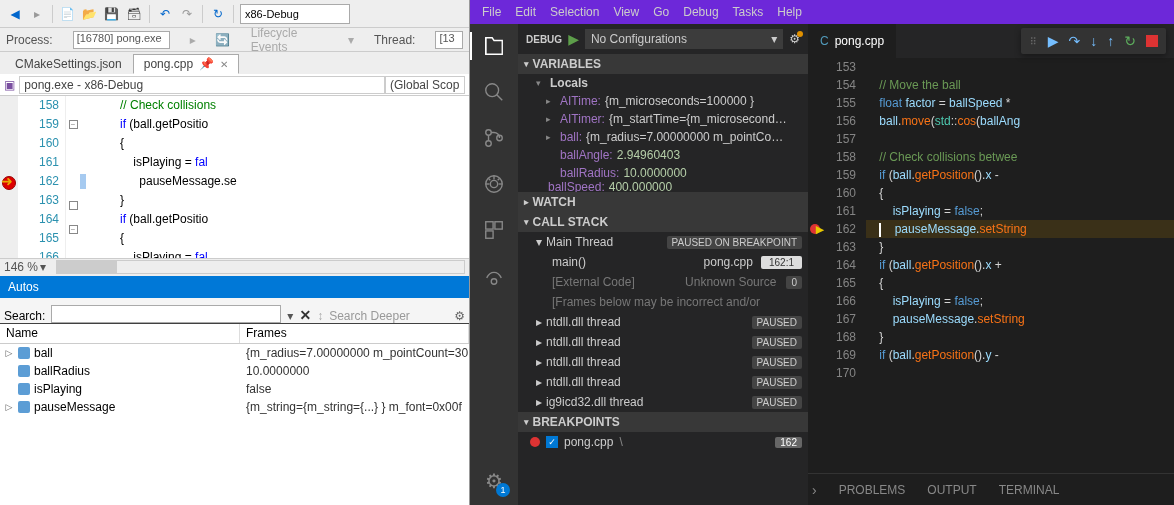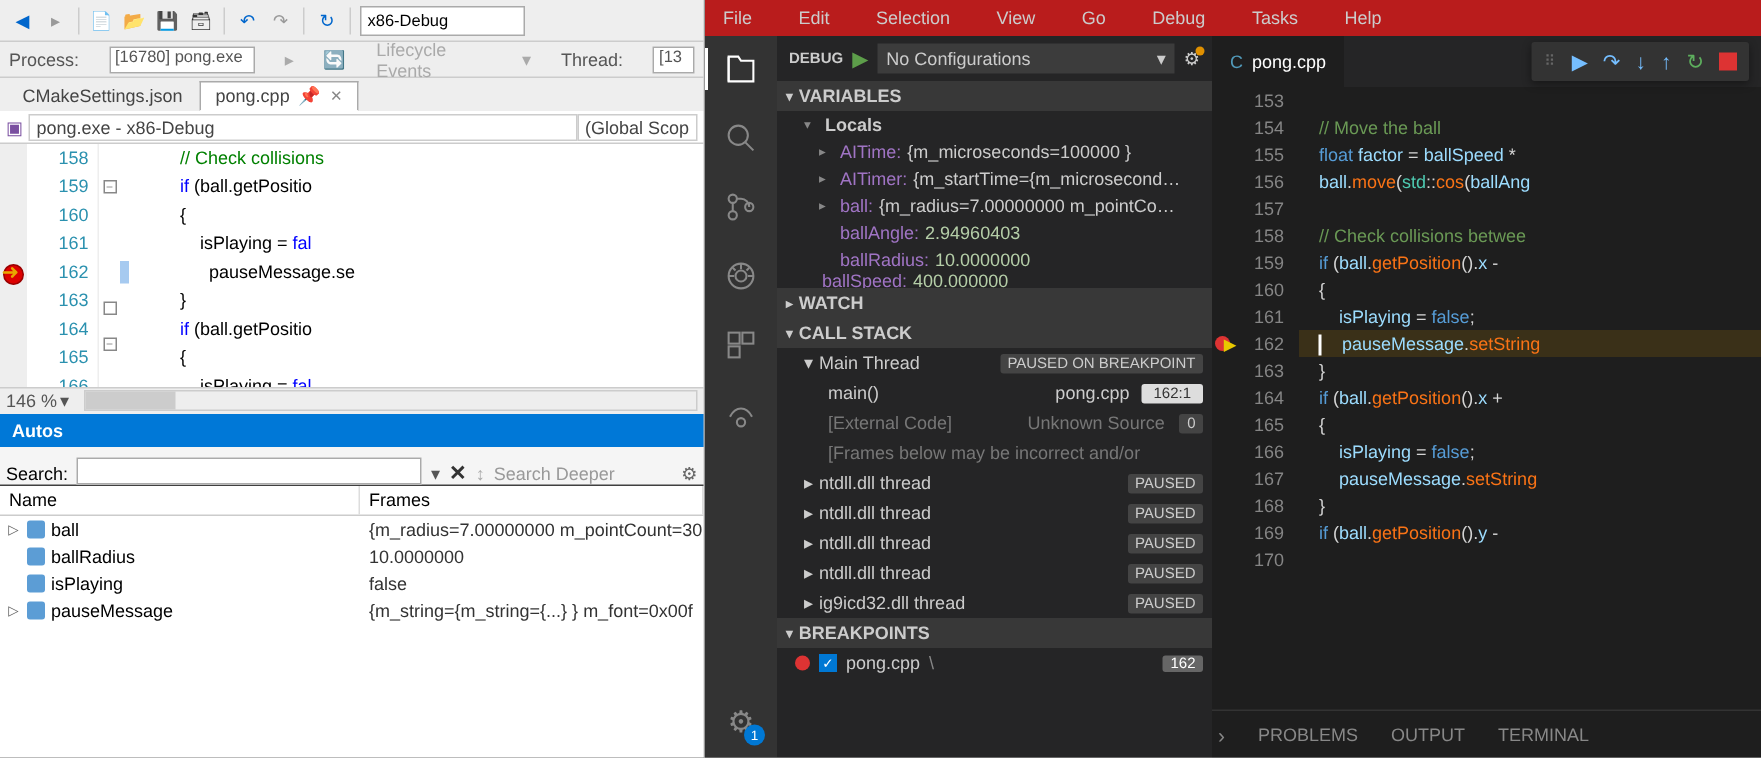--- a/index.html
+++ b/index.html
@@ -27,36 +27,36 @@
 .vs-line .c-comment{color:#008000}
 .vs-line .c-key{color:#0000ff}
 .vs-line .c-id{color:#000}
 .vs-bp{width:14px;height:14px;border-radius:50%;background:#d00;margin:2px auto;border:1px solid #900}
 .vs-arrow{color:#e8a800;font-size:14px;line-height:19px;text-align:center}
 .vs-fold{width:9px;height:9px;border:1px solid #888;margin:5px auto;font-size:8px;line-height:7px;text-align:center;color:#888}
 .vs-sel{background:#a6caf0;display:inline-block;width:6px;height:15px;vertical-align:middle}
 .vs-zoom{height:18px;background:#eee;display:flex;align-items:center;font-size:11px;color:#555;padding:0 4px;border-top:1px solid #ccc}
 .vs-scroll{flex:1;height:14px;background:#eee;border:1px solid #ccc;margin-left:8px;position:relative}
 .vs-scroll .thumb{position:absolute;left:0;width:60px;height:12px;background:#ccc}
-.autos-title{height:22px;background:#0078d7;color:#fff;display:flex;align-items:center;padding:0 8px;font-size:11px;font-weight:700}
+.autos-title{height:22px;background:#0078d7;color:#fff;display:flex;align-items:center;padding:0 8px;font-size:11px;font-weight:400}
 .autos-search{height:26px;background:#f5f5f5;display:flex;align-items:flex-end;padding:0 4px;gap:6px;font-size:11px;border-bottom:1px solid #404040}
 .autos-search input{flex:1;height:18px;border:1px solid #aaa;padding:0 3px;font-size:11px;max-width:230px}
 .autos-head{height:20px;background:#fff;display:flex;border-bottom:1px solid #ccc;font-size:11px}
 .autos-head .col{padding:2px 6px;border-right:1px solid #ddd}
 .autos-head .col.n{width:240px}
 .autos-head .col.v{flex:1}
 .autos-body{flex:1;background:#fff;overflow:hidden;font-size:11px}
 .autos-row{display:flex;height:18px;align-items:center}
 .autos-row .n{width:240px;display:flex;align-items:center;gap:4px;padding-left:4px}
 .autos-row .v{flex:1;padding-left:6px;color:#333;white-space:nowrap;overflow:hidden}
 .tri{color:#666;font-size:9px;width:10px;text-align:center}
 .vicon{width:12px;height:12px;background:#5c9dd5;border-radius:2px}
 
 .vsc-right{flex:1;height:505px;display:flex;flex-direction:column;background:#1e1e1e;color:#ccc}
-.vsc-menu{height:24px;background:#b91c1c;display:flex;align-items:center;padding:0 6px;gap:19px;color:#ccc;font-size:12px}
+.vsc-menu{height:24px;background:#6d28d9;display:flex;align-items:center;padding:0 6px;gap:2px;color:#ccc;font-size:12px}
 .vsc-menu span{padding:2px 6px}
 .vsc-body{flex:1;display:flex;overflow:hidden}
 .vsc-activity{width:48px;background:#333;display:flex;flex-direction:column;align-items:center;padding-top:8px;gap:18px;color:#888;position:relative}
 .vsc-activity .aicon{width:28px;height:28px;display:flex;align-items:center;justify-content:center;font-size:20px}
 .vsc-activity .aicon.active{color:#fff}
 .vsc-activity .abar{position:absolute;left:0;top:8px;width:2px;height:28px;background:#fff}
 .vsc-activity .gear{margin-top:auto;margin-bottom:10px;position:relative}
 .vsc-activity .badge{position:absolute;bottom:-2px;right:-2px;background:#0078d4;color:#fff;border-radius:50%;width:14px;height:14px;font-size:9px;display:flex;align-items:center;justify-content:center}
 .vsc-side{width:290px;background:#252526;display:flex;flex-direction:column;font-size:12px}
 .dbg-top{height:30px;display:flex;align-items:center;padding:0 8px;gap:6px;color:#ccc}

